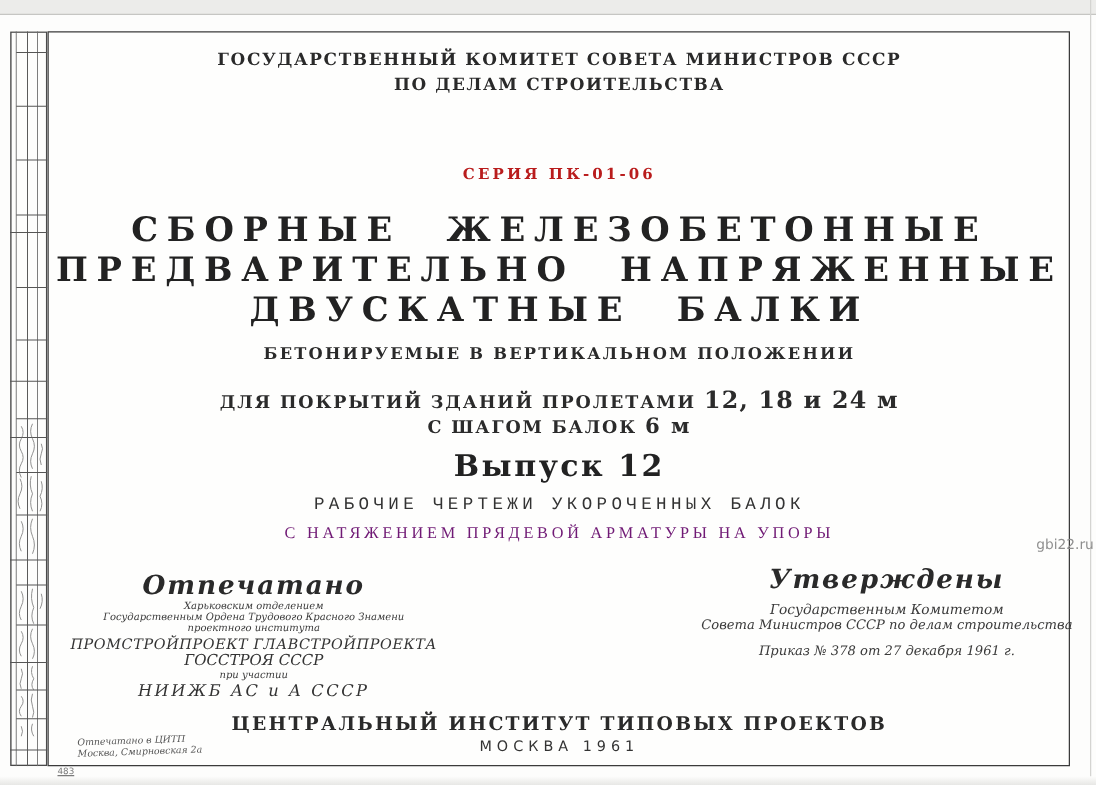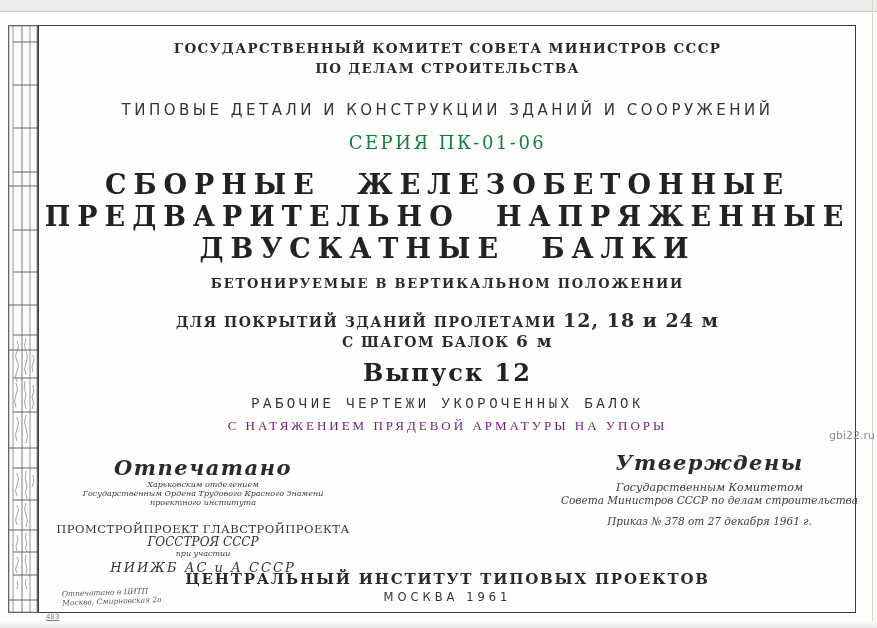--- a/index.html
+++ b/index.html
@@ -11,36 +11,36 @@
   .scan-right{left:872px;top:0;width:1px;height:628px;background:#d4d4d1;}
   .scan-bottom{left:0;top:621px;width:877px;height:7px;background:linear-gradient(#fdfdfc,#e7e7e5);}
   
   .frame{left:38px;top:25px;width:818px;height:588px;border:1.5px solid #3b3b3b;box-sizing:border-box;background:#fefefd;}
   .strip{left:8px;top:25px;}
   
   .ctr{left:38px;width:819px;text-align:center;}
   .t-committee1{top:40px;font-weight:bold;font-size:13.5px;letter-spacing:1.3px;color:#2a2a2a;}
   .t-committee2{top:60px;font-weight:bold;font-size:13.5px;letter-spacing:1.3px;color:#2a2a2a;}
   .t-serieslabel{top:101px;font-family:"DejaVu Sans",sans-serif;font-size:15px;letter-spacing:3.5px;color:#343434;}
-  .t-seriescode{top:132px;font-weight:normal;font-size:18px;letter-spacing:2.5px;color:#15803d;}
+  .t-seriescode{top:132px;font-weight:bold;font-size:12px;letter-spacing:2.5px;color:#b91c1c;}
   .t-main{font-weight:bold;font-size:27px;letter-spacing:7px;word-spacing:20px;color:#222;}
   .t-main1{top:169px;} .t-main2{top:201px;} .t-main3{top:233px;}
   .t-sub{top:276px;font-weight:bold;font-size:13px;letter-spacing:1.8px;color:#2a2a2a;}
   .t-app{top:309px;font-weight:bold;font-size:14px;letter-spacing:1.5px;}
   .t-app .big{font-size:19px;letter-spacing:1px;}
   .t-step{top:331px;font-weight:bold;font-size:14px;letter-spacing:1.5px;}
   .t-step .big{font-size:17px;}
   .t-issue{top:358px;font-weight:bold;font-size:24px;letter-spacing:2px;color:#222;}
   .t-work1{top:396px;font-family:Liberation Mono, monospace;font-size:14px;letter-spacing:3.5px;color:#333;}
   .t-work2{top:418px;font-family:Liberation Serif, serif;font-size:13px;letter-spacing:3px;color:#701a75;}
   .dev-col{left:46px;top:455px;width:314px;text-align:center;}
   .apr-col{left:552px;top:450px;width:315px;text-align:center;}
   .h-script{font-weight:bold;font-style:italic;font-size:21px;letter-spacing:1.5px;color:#2a2a2a;}
   .dev-sm{font-style:italic;font-size:8px;line-height:9px;color:#3a3a3a;}
-  .dev-caps{font-size:11.5px;line-height:13px;letter-spacing:0.5px;margin-top:16px;color:#333;}
+  .dev-caps{font-style:italic;font-size:11.5px;line-height:13px;letter-spacing:0.5px;margin-top:2px;color:#333;}
   .dev-gos{font-style:italic;font-size:12px;line-height:13px;color:#333;}
   .dev-uch{font-style:italic;font-size:8px;line-height:9px;color:#3a3a3a;}
   .dev-nii{font-style:italic;font-size:13px;letter-spacing:2px;margin-top:2px;color:#333;}
   .apr-l1{font-style:italic;font-size:11px;line-height:12px;margin-top:7px;color:#3a3a3a;}
   .apr-l2{font-style:italic;font-size:10.5px;line-height:12px;color:#3a3a3a;}
   .apr-order{font-style:italic;font-size:10.5px;margin-top:9px;color:#3a3a3a;}
   .t-publisher{top:570px;font-weight:bold;font-size:15px;letter-spacing:1.8px;color:#2a2a2a;}
   .t-city{top:590px;font-family:"DejaVu Sans",sans-serif;font-size:11.5px;letter-spacing:4px;color:#333;}
   .print-note{left:62px;top:588px;width:140px;font-style:italic;font-size:7.5px;line-height:8.5px;
               color:#555;transform:rotate(-2deg);}
@@ -102,21 +102,20 @@
       <path d="M18,508 q-2,5 1,10 q-3,5 0,9"></path>
       <path d="M9,532 q3,4 0,8 q-3,4 0,8"></path>
       <path d="M18,530 q-2,5 0,10 q2,5 0,9"></path>
       <path d="M9,556 q2,4 0,8"></path>
       <path d="M18,554 q-2,5 1,10"></path>
     </g>
   </svg>
 
   <div class="abs ctr t-committee1">ГОСУДАРСТВЕННЫЙ КОМИТЕТ СОВЕТА МИНИСТРОВ СССР</div>
   <div class="abs ctr t-committee2">ПО ДЕЛАМ СТРОИТЕЛЬСТВА</div>
-  <div class="abs ctr t-serieslabel">ТИПОВЫЕ ДЕТАЛИ И КОНСТРУКЦИИ ЗДАНИЙ И СООРУЖЕНИЙ</div>
   <div class="abs ctr t-seriescode">СЕРИЯ ПК-01-06</div>
 
   <div class="abs ctr t-main t-main1">СБОРНЫЕ ЖЕЛЕЗОБЕТОННЫЕ</div>
   <div class="abs ctr t-main t-main2">ПРЕДВАРИТЕЛЬНО НАПРЯЖЕННЫЕ</div>
   <div class="abs ctr t-main t-main3">ДВУСКАТНЫЕ БАЛКИ</div>
   <div class="abs ctr t-sub">БЕТОНИРУЕМЫЕ В ВЕРТИКАЛЬНОМ ПОЛОЖЕНИИ</div>
 
   <div class="abs ctr t-app">
     <span>ДЛЯ ПОКРЫТИЙ ЗДАНИЙ ПРОЛЕТАМИ</span>
     <span class="big">12, 18 и 24 м</span>

